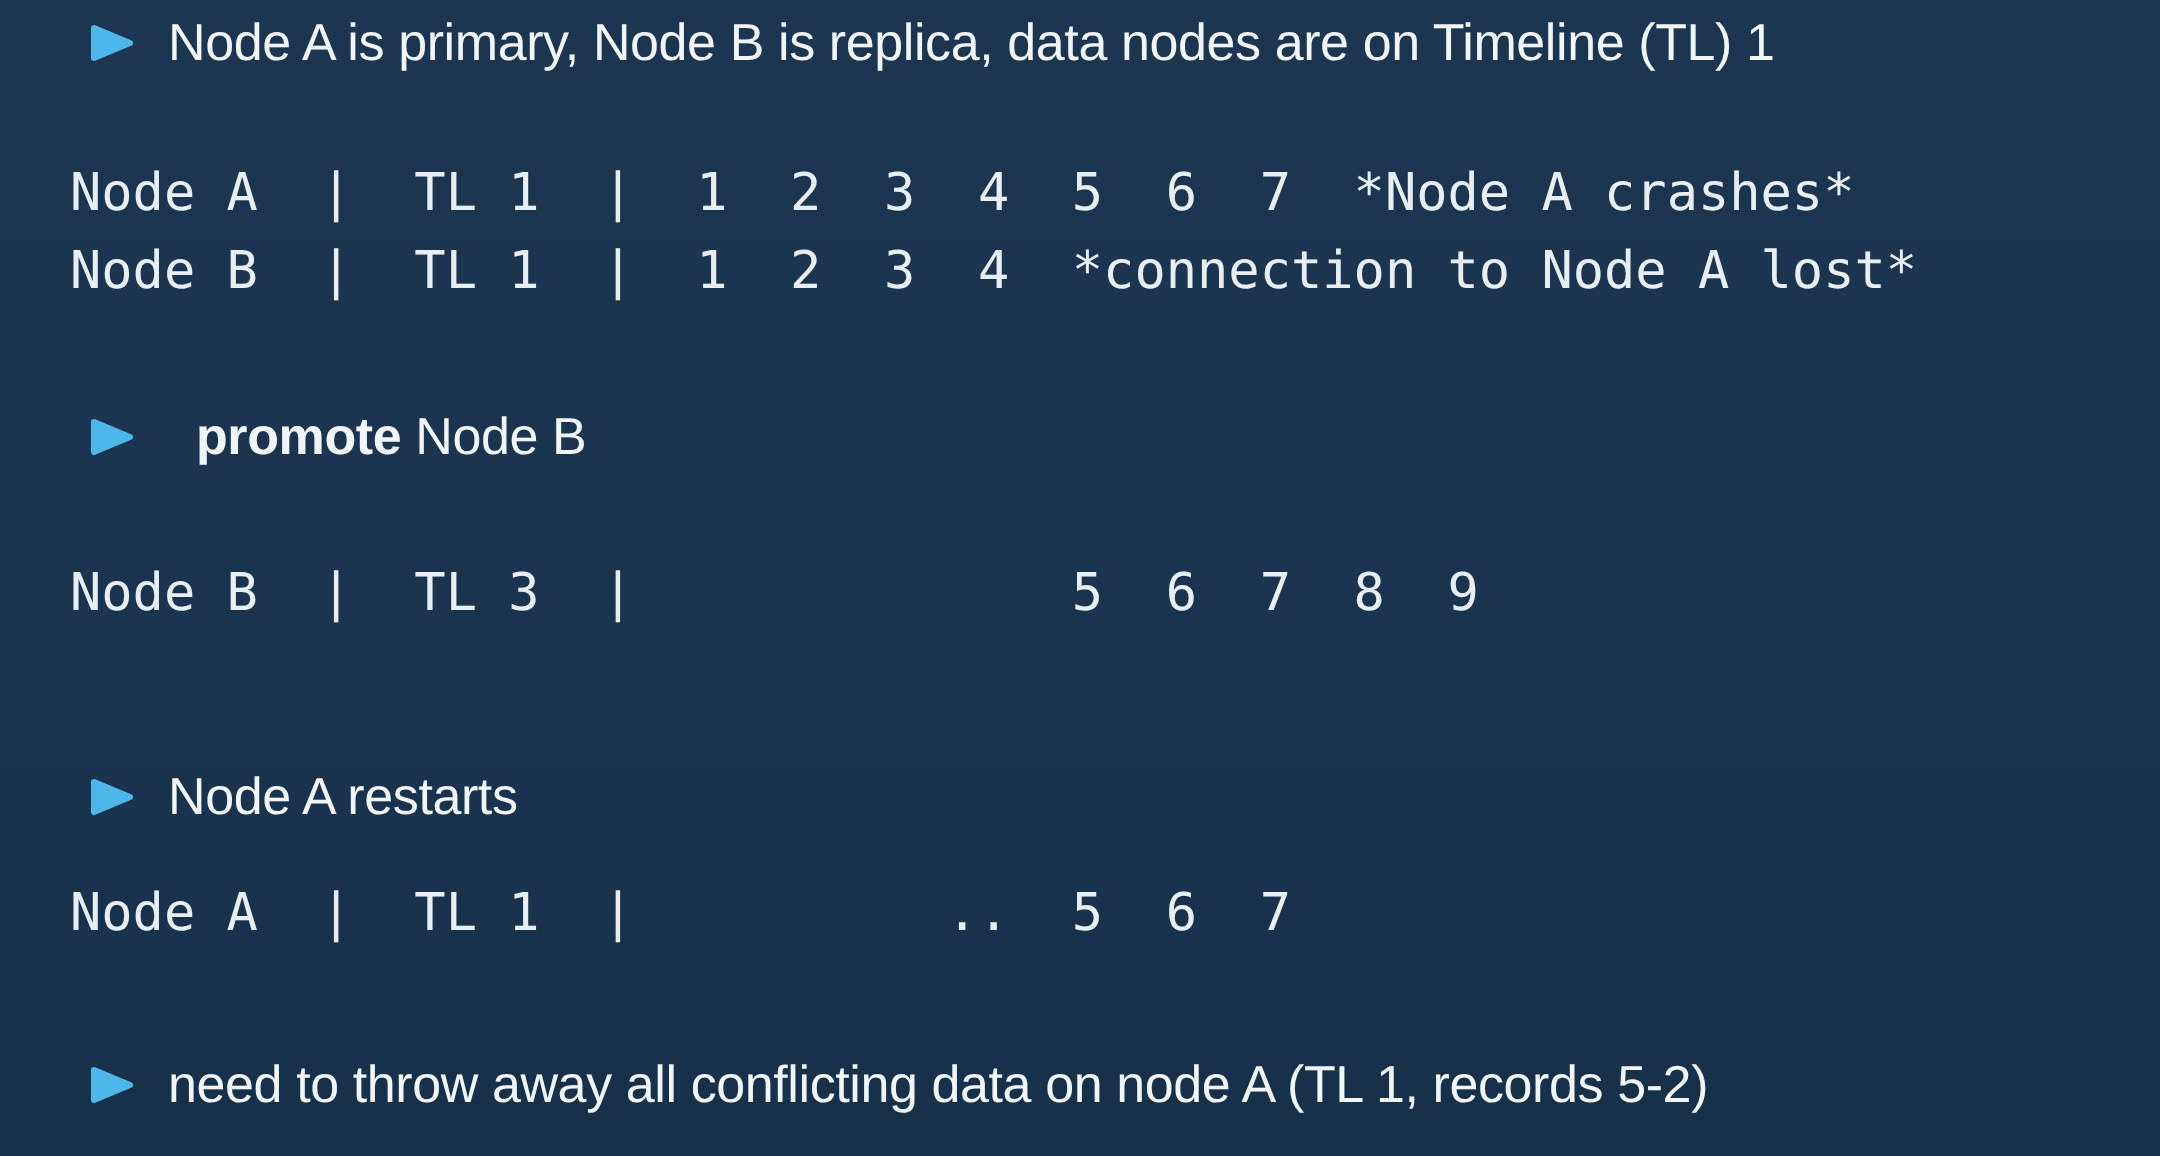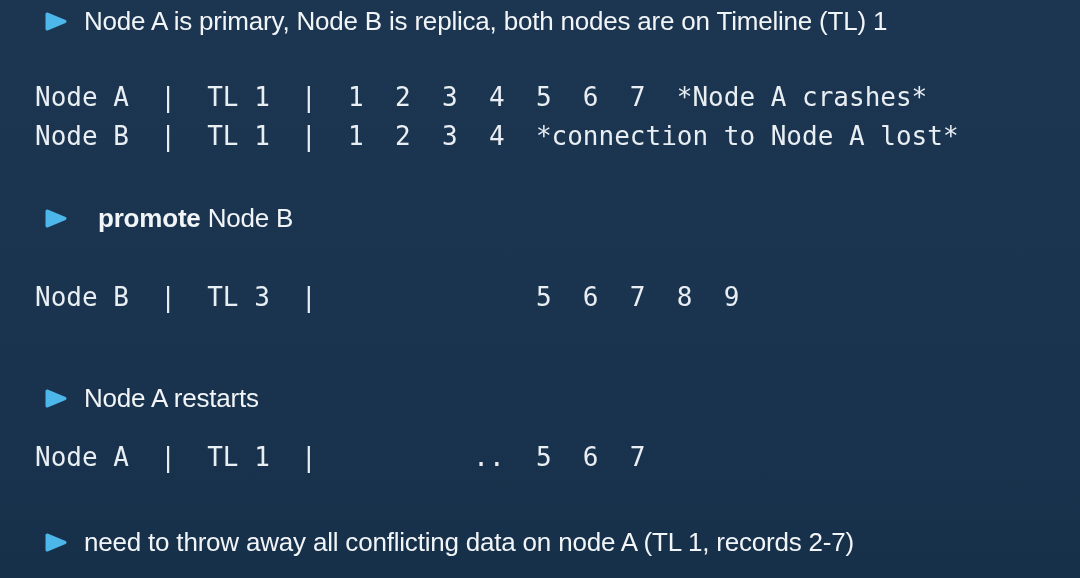--- a/index.html
+++ b/index.html
@@ -47,21 +47,21 @@
 </style>
 </head>
 <body>
 
 <div class="slide">
 
   <div class="bullet-row row-b1">
     <svg class="tri" width="22" height="19" viewBox="0 0 22 19">
         <path d="M2 2 L20 9.5 L2 17 Z"></path>
       </svg>
-    <span><span>Node A is primary, Node B is replica, both nodes are on Timeline (</span><span class="i">TL</span><span>) 1</span></span>
+    <span><span>Node A is primary, Node B is replica, data nodes are on Timeline (</span><span class="i">TL</span><span>) 1</span></span>
   </div>
 
   <div class="mono-row row-m1">Node A  |  TL 1  |  1  2  3  4  5  6  7  *Node A crashes*</div>
   <div class="mono-row row-m2">Node B  |  TL 1  |  1  2  3  4  *connection to Node A lost*</div>
 
   <div class="bullet-row row-b2">
     <svg class="tri" width="22" height="19" viewBox="0 0 22 19">
         <path d="M2 2 L20 9.5 L2 17 Z"></path>
       </svg>
     <span><span class="b">promote</span><span> Node B</span></span>
@@ -75,16 +75,16 @@
       </svg>
     <span>Node A restarts</span>
   </div>
 
   <div class="mono-row row-m4">Node A  |  TL 1  |          ..  5  6  7</div>
 
   <div class="bullet-row row-b4">
     <svg class="tri" width="22" height="19" viewBox="0 0 22 19">
         <path d="M2 2 L20 9.5 L2 17 Z"></path>
       </svg>
-    <span>need to throw away all conflicting data on node A (TL 1, records 2-7)</span>
+    <span>need to throw away all conflicting data on node A (TL 1, records 5-2)</span>
   </div>
 
 </div>
 
 </body></html>

